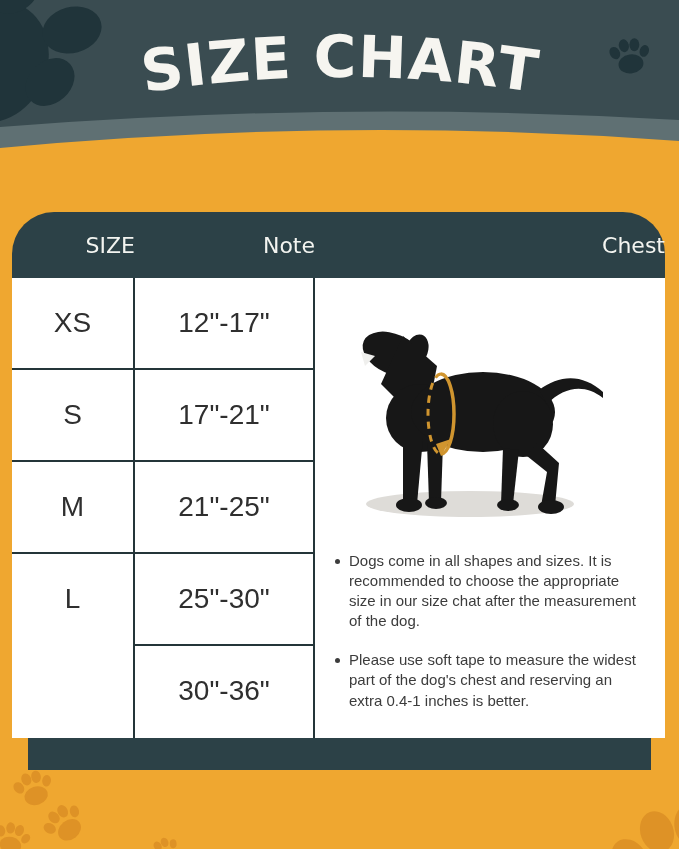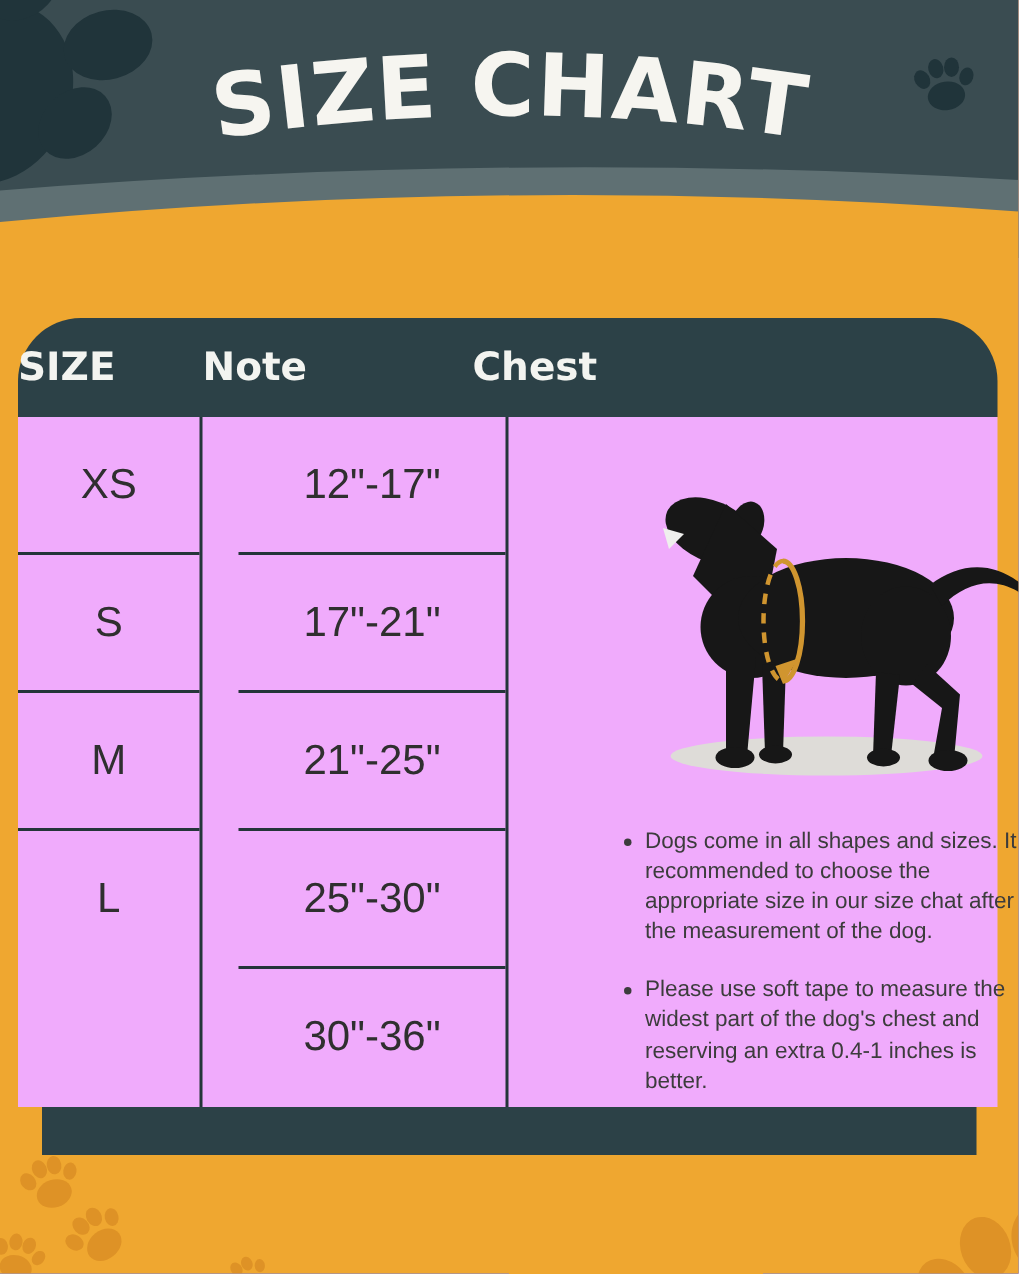--- a/index.html
+++ b/index.html
@@ -15,35 +15,35 @@
     font-size:58px;letter-spacing:1px;fill:#f6f5f0;
   }
   
   .card{position:absolute;left:12px;top:212px;width:653px;}
   .card-header{
     display:grid;grid-template-columns:123px 180px 350px;
     height:66px;background:#2c4147;border-radius:42px 42px 0 0;
     align-items:center;
   }
   .card-header .hcell{
-    text-align:left;color:#f3f4f0;
-    font-family:"DejaVu Sans",sans-serif;font-weight:700;font-size:26px;
+    text-align:right;color:#f3f4f0;
+    font-family:"DejaVu Sans",sans-serif;font-weight:400;font-size:22px;
   }
   .card-body{
     display:grid;grid-template-columns:123px 180px 350px;
-    background:#f0abfc;height:460px;gap:24px;
+    background:#ffffff;height:460px;
   }
   .col-size{border-right:2px solid #243539;}
   .col-chest{border-right:2px solid #243539;}
   .cell{
     height:90px;display:flex;align-items:center;justify-content:center;
     font-size:28px;color:#2f2f2f;border-bottom:2px solid #243539;
   }
   .cell:last-child{border-bottom:none;}
-  .col-note{position:relative;margin-left:33px;}
+  .col-note{position:relative;}
   .dog-svg{display:block;}
   .notes{padding:6px 18px 0 20px;box-sizing:border-box;}
   .note{
     display:flex;gap:9px;margin-bottom:19px;
     font-size:15px;line-height:1.34;color:#3c3c3c;
   }
   .bullet{width:5px;height:5px;border-radius:50%;background:#3c3c3c;flex:none;margin-top:8px;}
   .footer-band{
     position:absolute;left:28px;top:738px;width:623px;height:32px;
     background:#2c4147;

